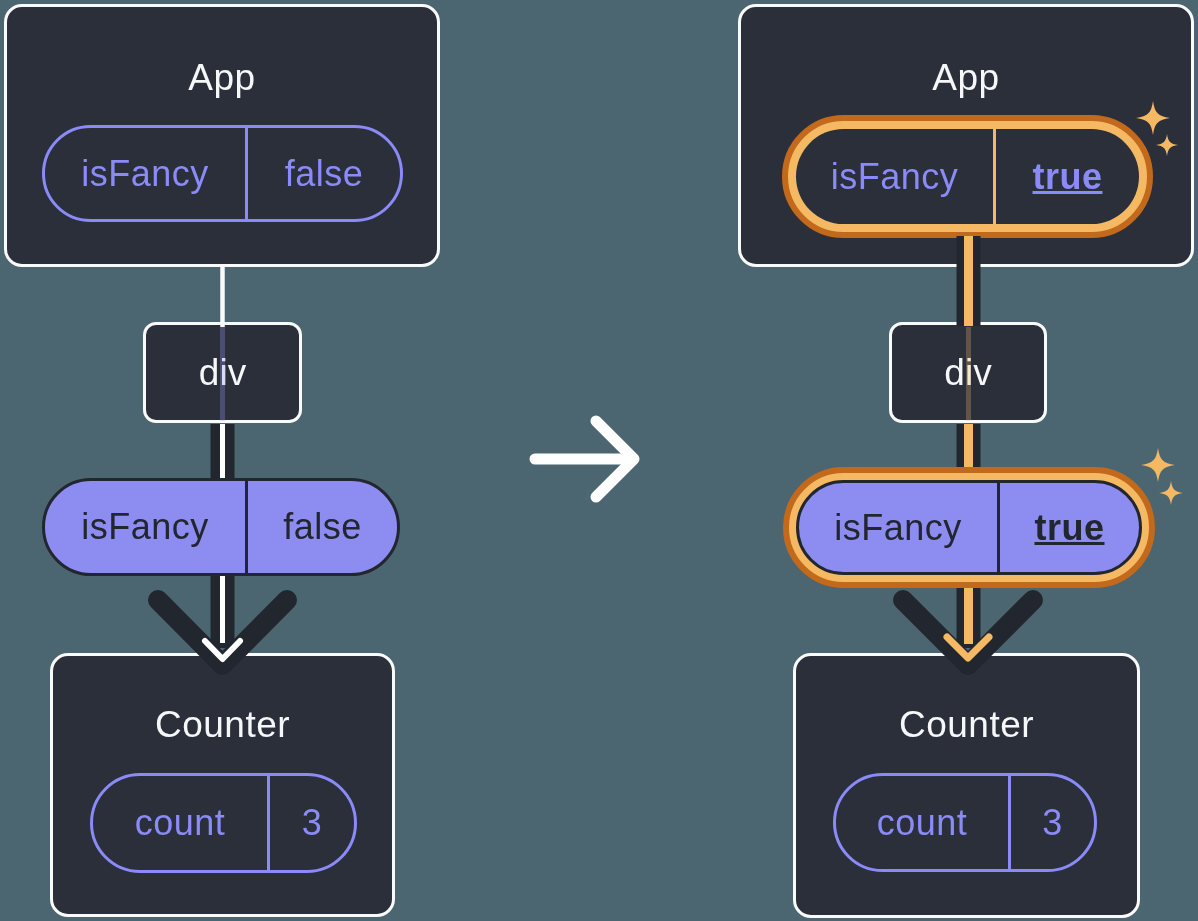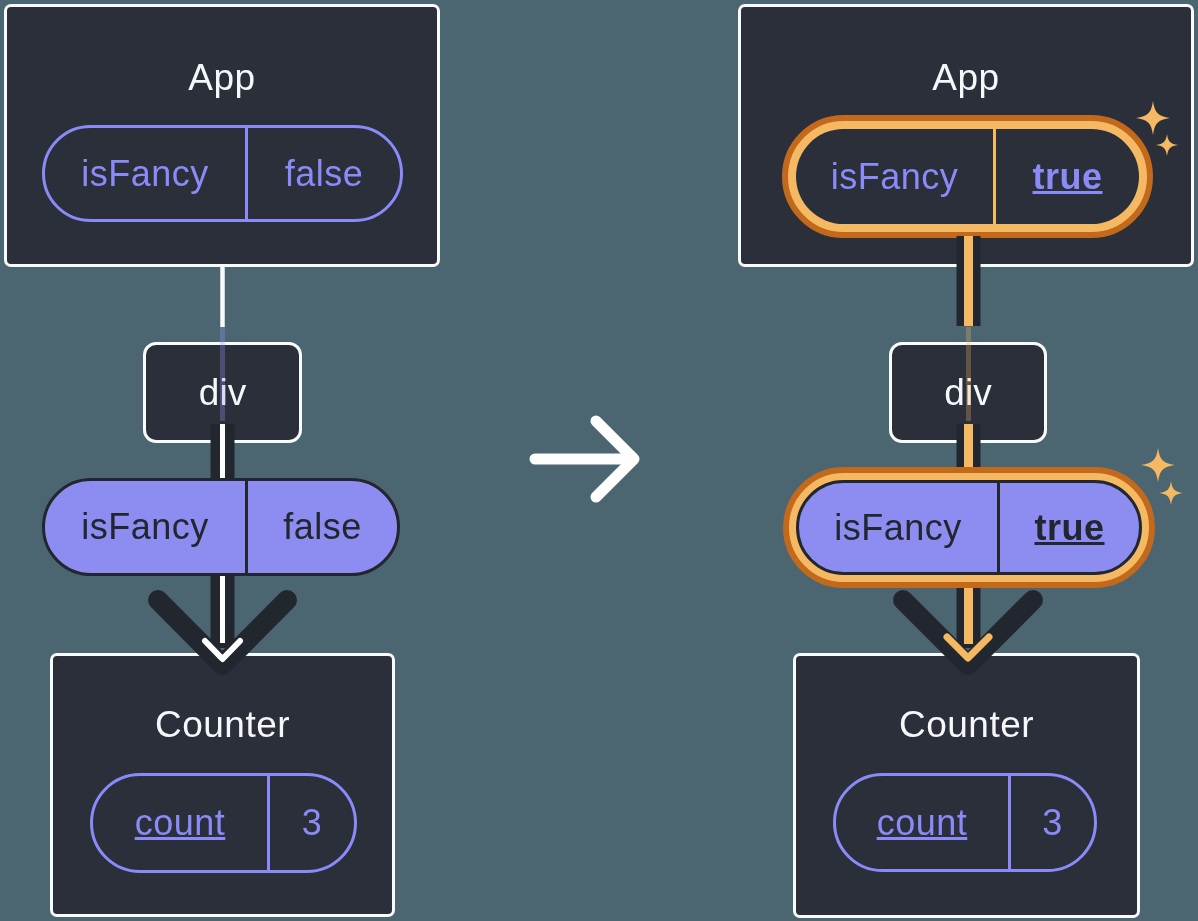--- a/index.html
+++ b/index.html
@@ -5,49 +5,49 @@
   html,body{margin:0;padding:0;}
   body{
     width:1198px;height:921px;position:relative;overflow:hidden;
     background:var(--background,#4B6670);
     font-family:"Liberation Sans",sans-serif;
   }
   .card{
     position:absolute;box-sizing:border-box;z-index:1;
     background:var(--card-bg,#2B2F3A);
     border:3px solid var(--card-border,#F9FAFB);
-    border-radius:7px;
+    border-radius:18px;
   }
   .card-title{
     position:absolute;left:0;right:0;text-align:center;
     color:var(--text-light,#F6F7F9);font-size:37px;font-weight:400;letter-spacing:.5px;
   }
   
   .app-card-left{left:4px;top:4px;width:436px;height:263px;}
   .app-card-left .card-title{top:50px;}
   .counter-card-left{left:50px;top:653px;width:345px;height:264px;}
   .counter-card-left .card-title{top:48px;}
   .div-box{
     position:absolute;box-sizing:border-box;z-index:1;
     background:var(--card-bg,#2B2F3A);
     border:3px solid var(--card-border,#F9FAFB);
     border-radius:13px;display:flex;align-items:center;justify-content:center;
-    color:var(--text-light,#F6F7F9);font-size:37px;margin-top:20px;
+    color:var(--text-light,#F6F7F9);font-size:37px;
   }
   .div-box-left{left:143px;top:322px;width:159px;height:101px;}
   .div-box-right{left:889px;top:322px;width:158px;height:101px;}
   
   .pill{position:absolute;display:flex;box-sizing:border-box;border-radius:999px;overflow:hidden;}
   .pill .cell{display:flex;align-items:center;justify-content:center;font-size:36px;letter-spacing:.5px;}
   .pill .cell.value{flex:1;}
   .outline-purple{border:3px solid var(--accent-purple,#8A8AF8);color:var(--accent-purple,#8A8AF8);background:transparent;}
   .outline-purple .cell.name{border-right:3px solid var(--accent-purple,#8A8AF8);}
   .app-pill-left{left:35px;top:118px;width:361px;height:97px;}
   .app-pill-left .cell.name{width:200px;}
-  .counter-pill .cell.name{width:174px;text-decoration:underline;}
+  .counter-pill .cell.name{width:174px;}
   .counter-pill-left{left:37px;top:117px;width:267px;height:100px;}
   .fill-purple{
     z-index:3;background:var(--purple-fill,#8D8CF1);
     border:3px solid var(--ink-dark,#22262E);color:var(--ink-dark,#22262E);
   }
   .fill-purple .cell.name{border-right:3px solid var(--ink-dark,#22262E);}
   .passed-pill-left{left:42px;top:478px;width:358px;height:98px;}
   .passed-pill-left .cell.name{width:200px;}
   
   .app-card-right{left:738px;top:4px;width:456px;height:263px;}

